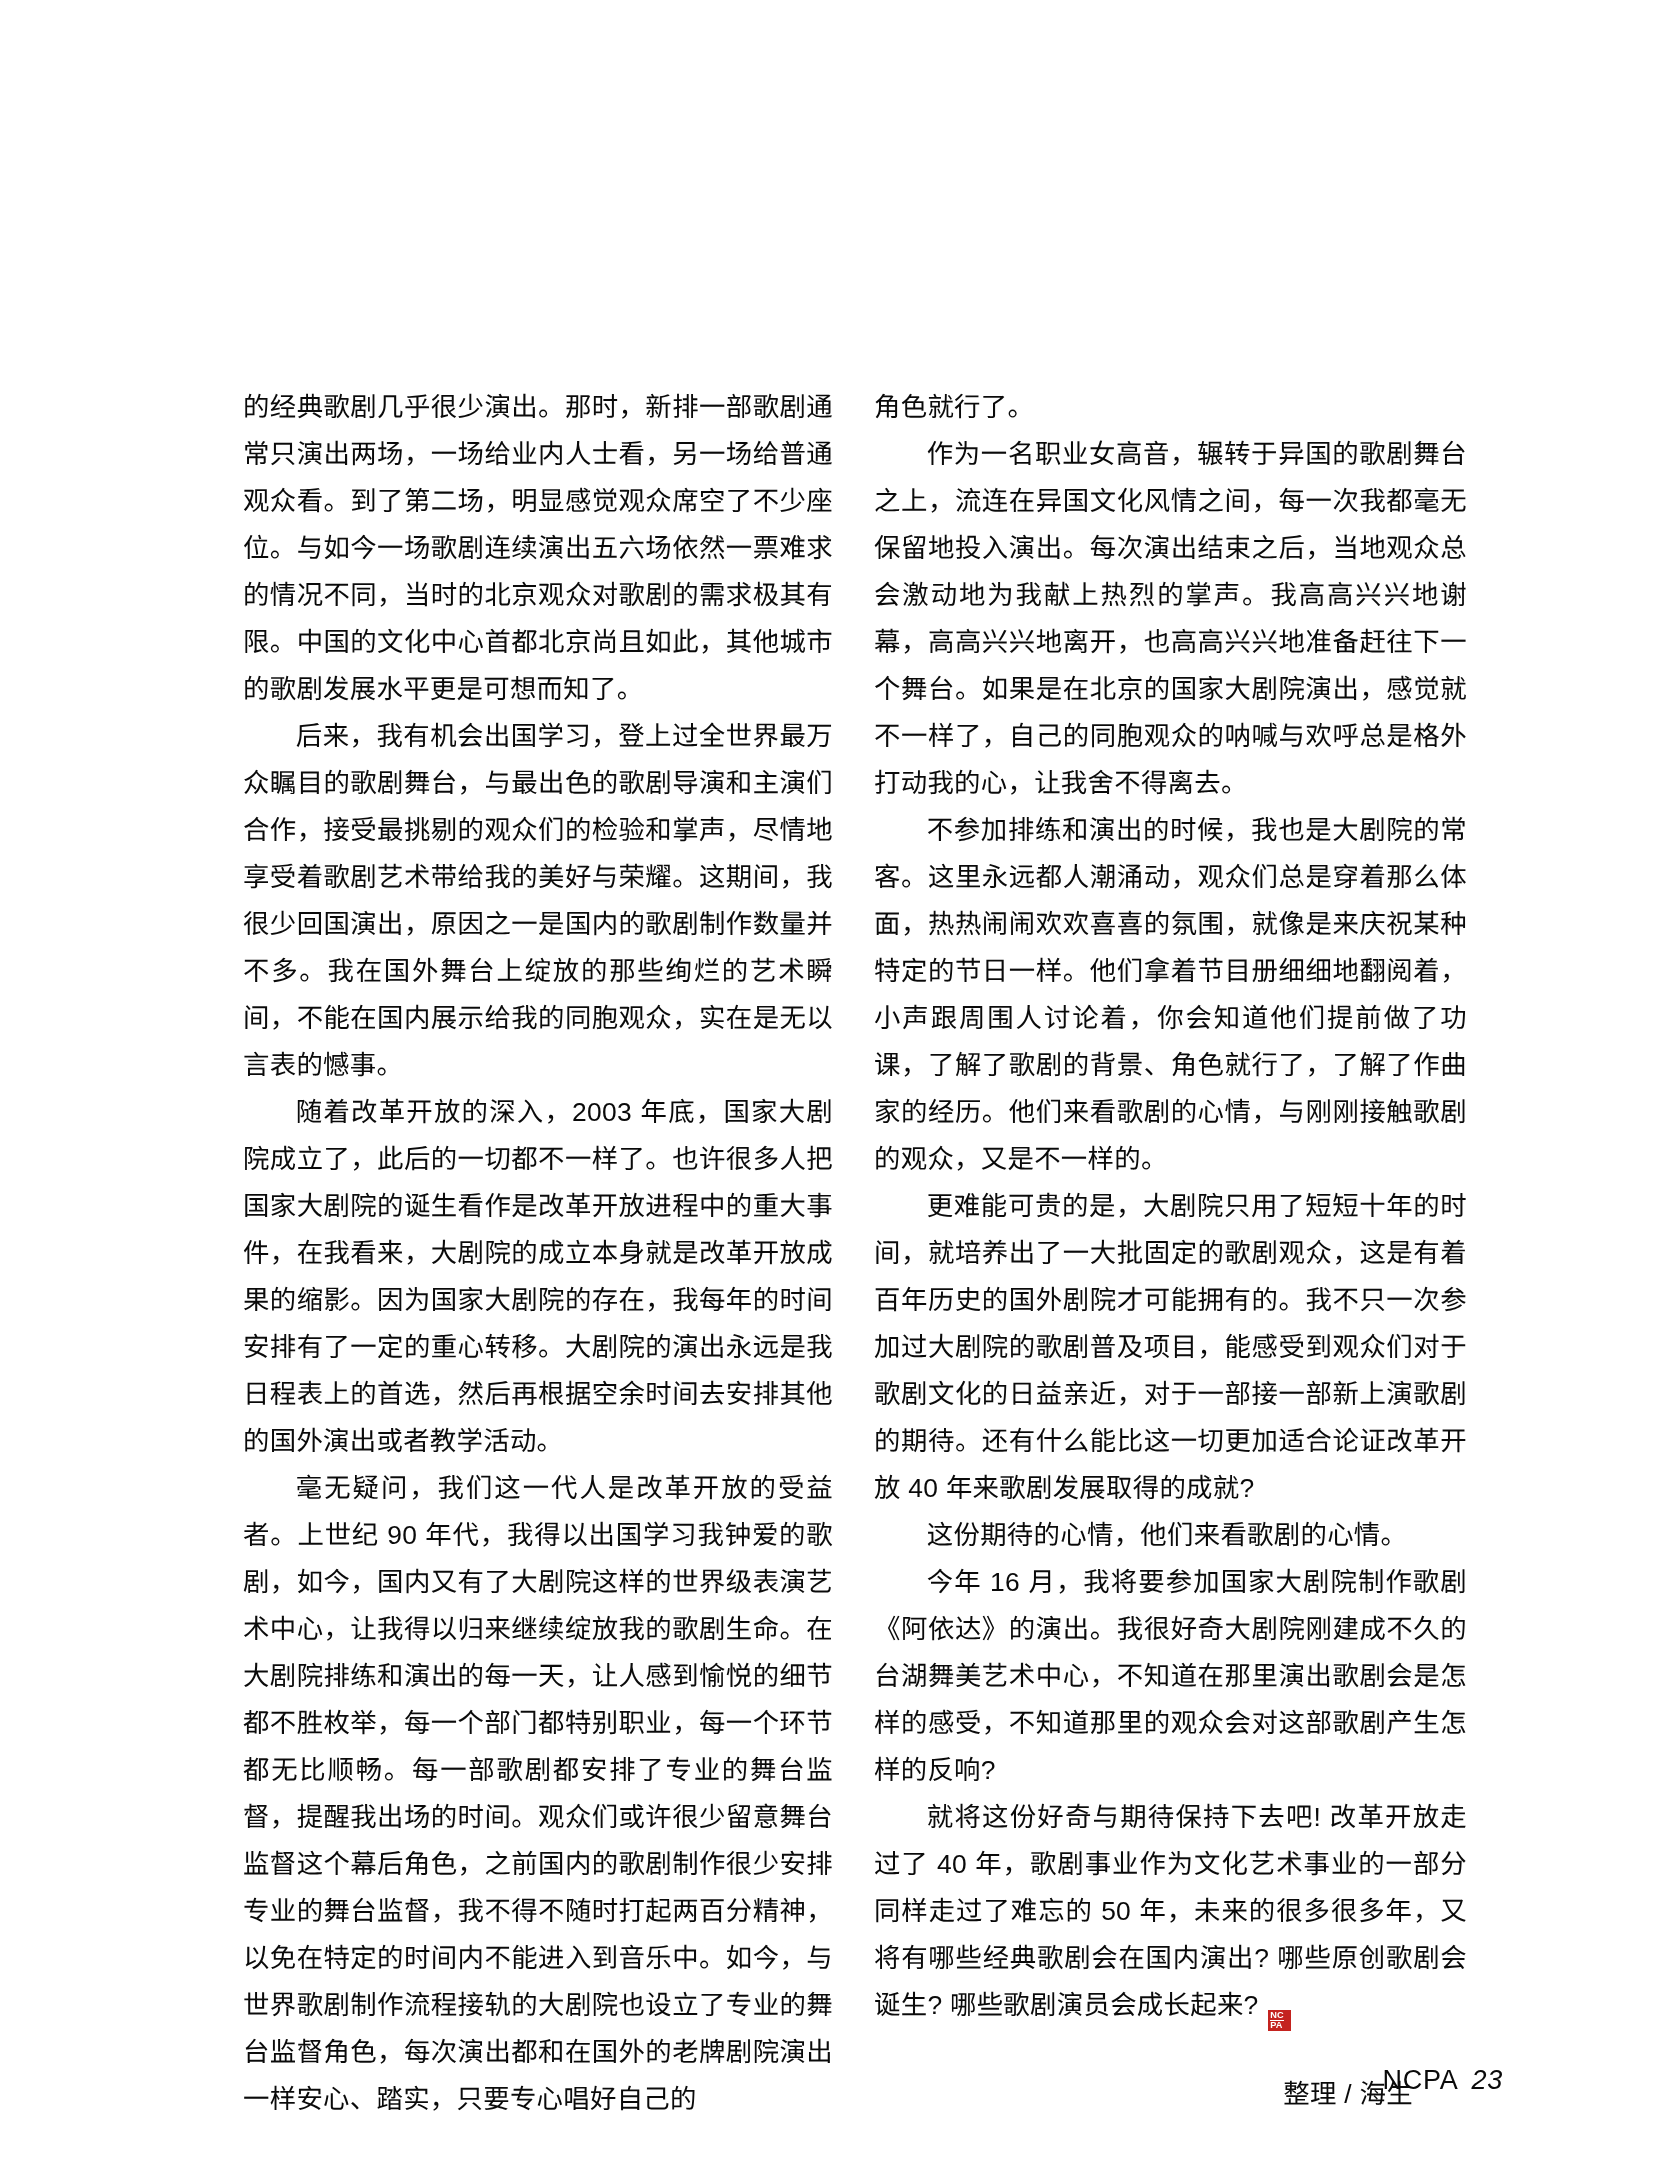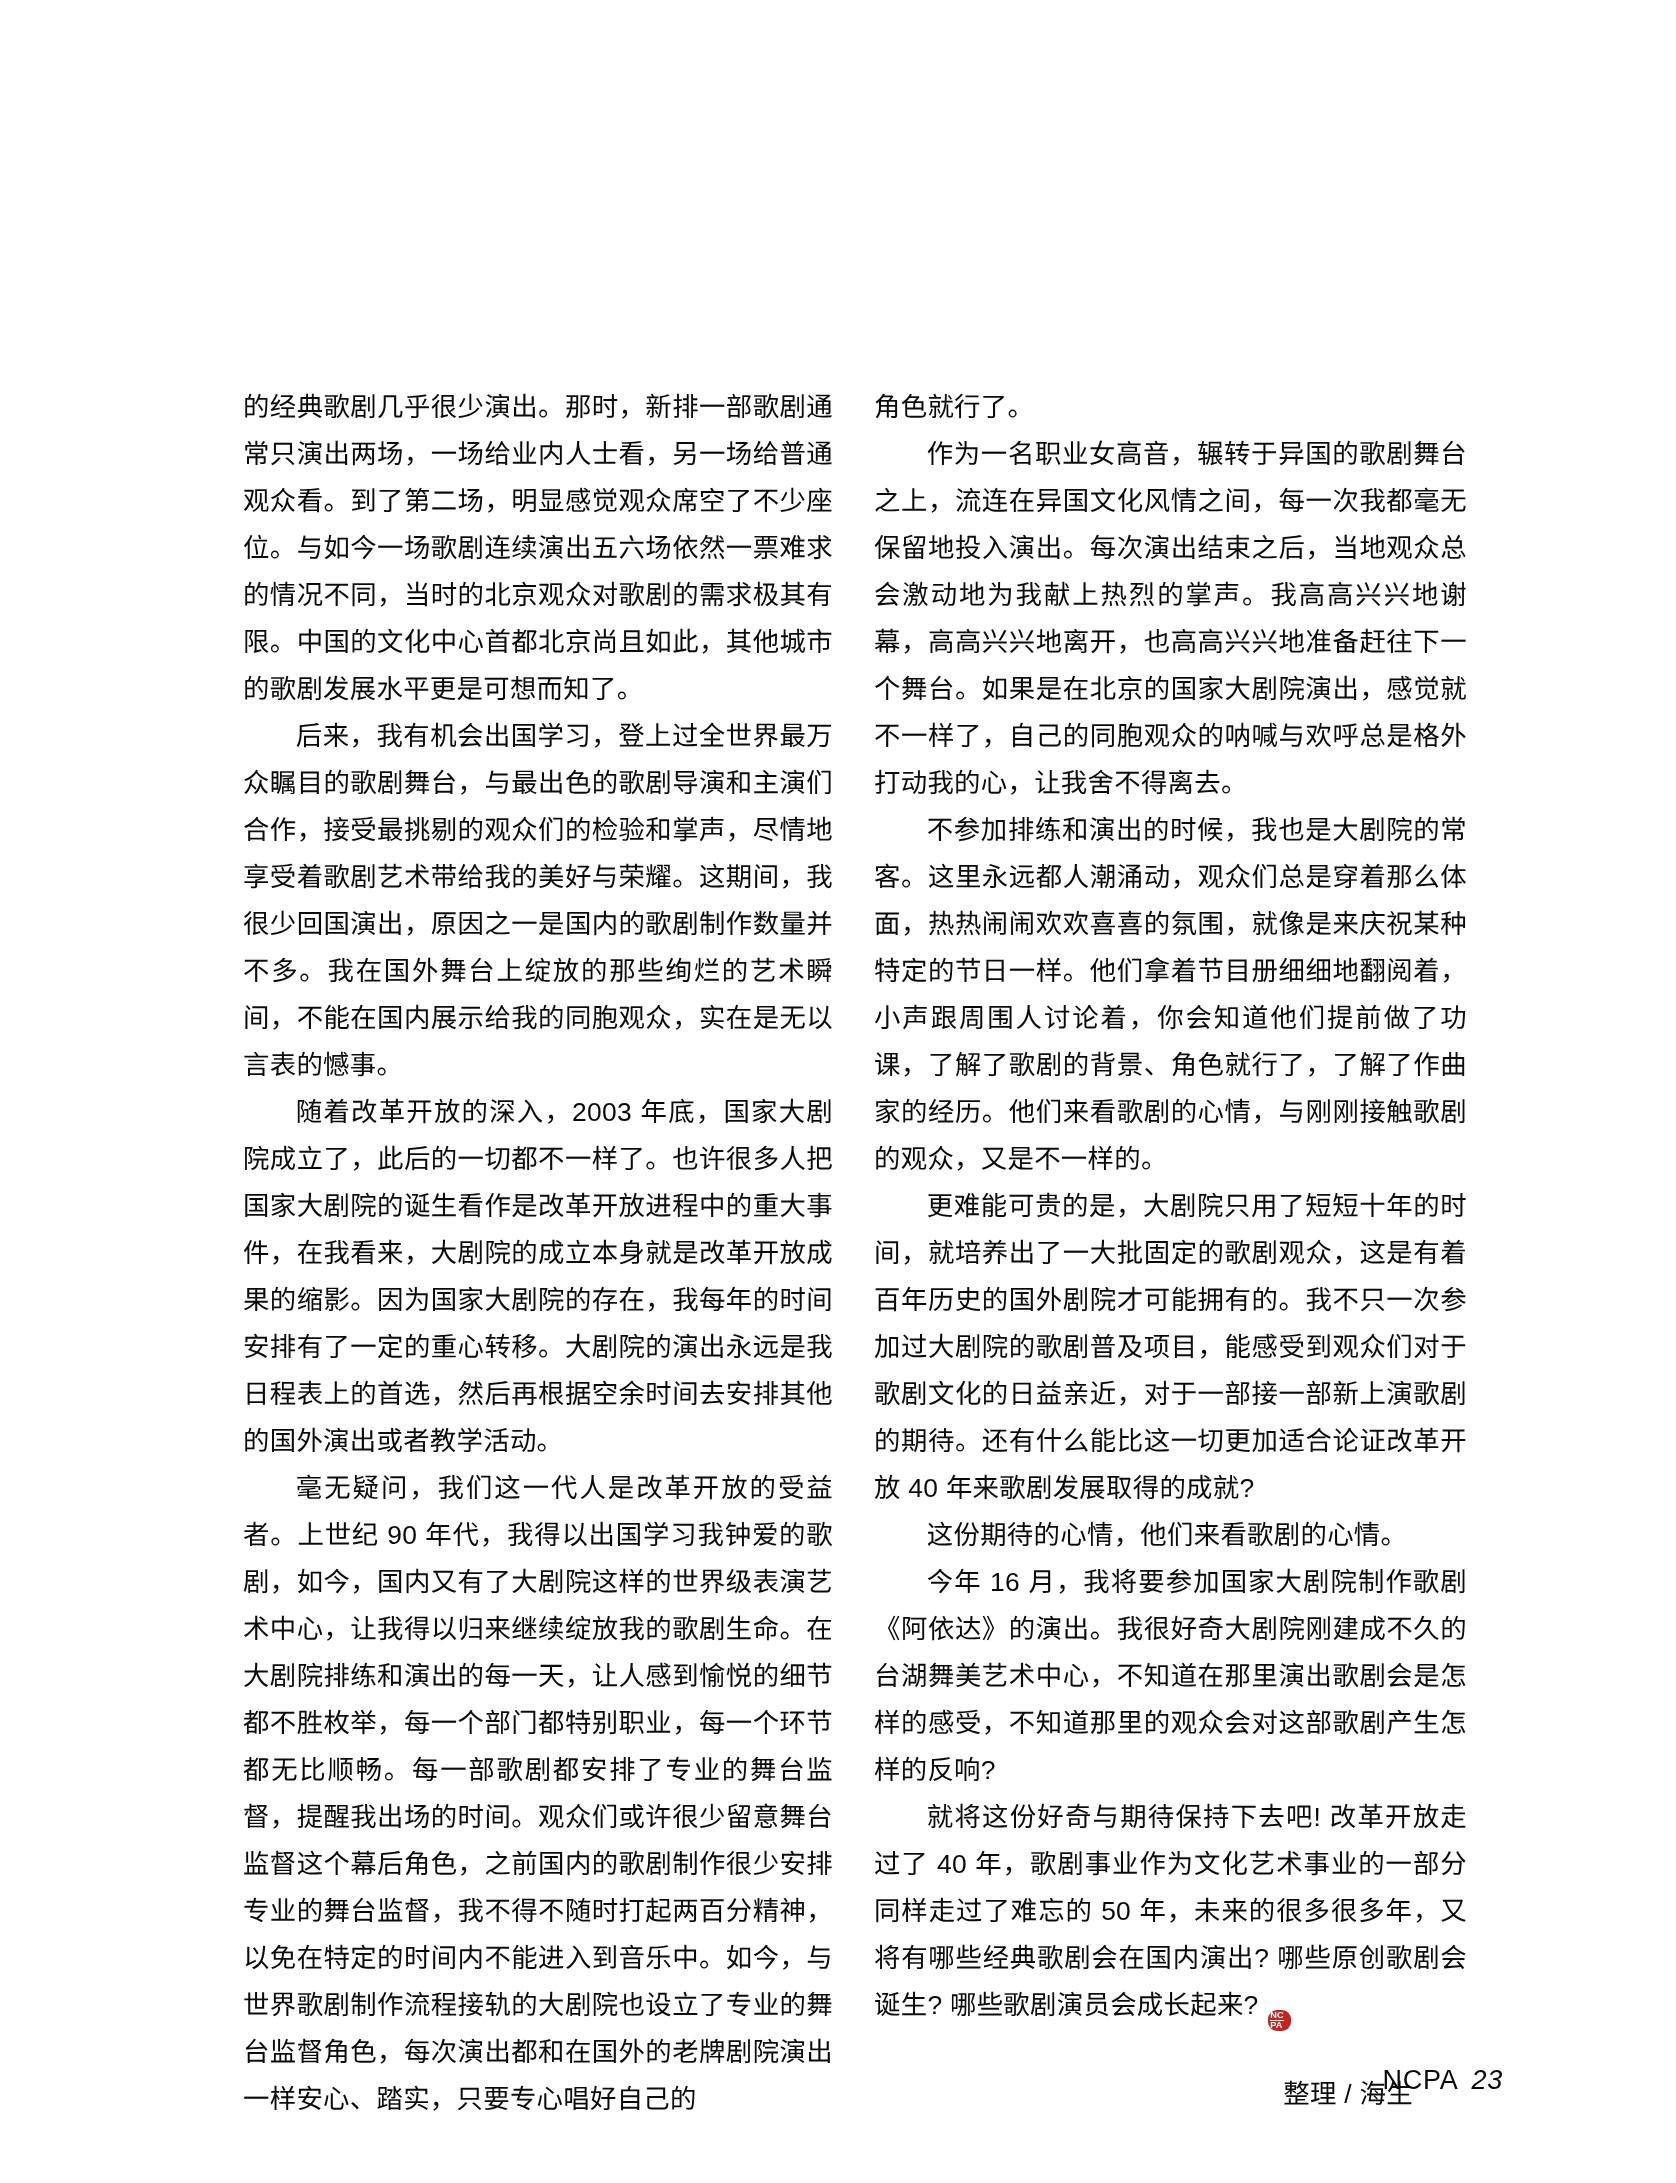--- a/index.html
+++ b/index.html
@@ -45,21 +45,20 @@
     flex-direction: column;
     justify-content: center;
     align-items: flex-start;
     vertical-align: -4px;
     margin-left: 9.2px;
     width: 18.5px;
     height: 17px;
     padding: 2px 2px 2px 2.6px;
     background: #c4231f;
     text-indent: 0;
-    border-radius: 9px;
   }
   .seal .seal-row {
     display: block;
     color: #ffffff;
     font-family: "Liberation Sans", sans-serif;
     font-size: 9.2px;
     font-weight: 700;
     line-height: 8.6px;
     letter-spacing: 0;
   }

